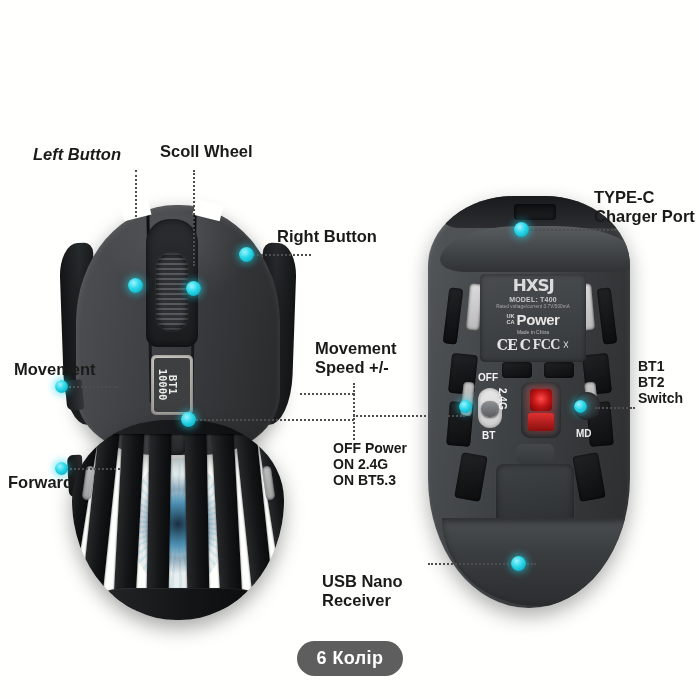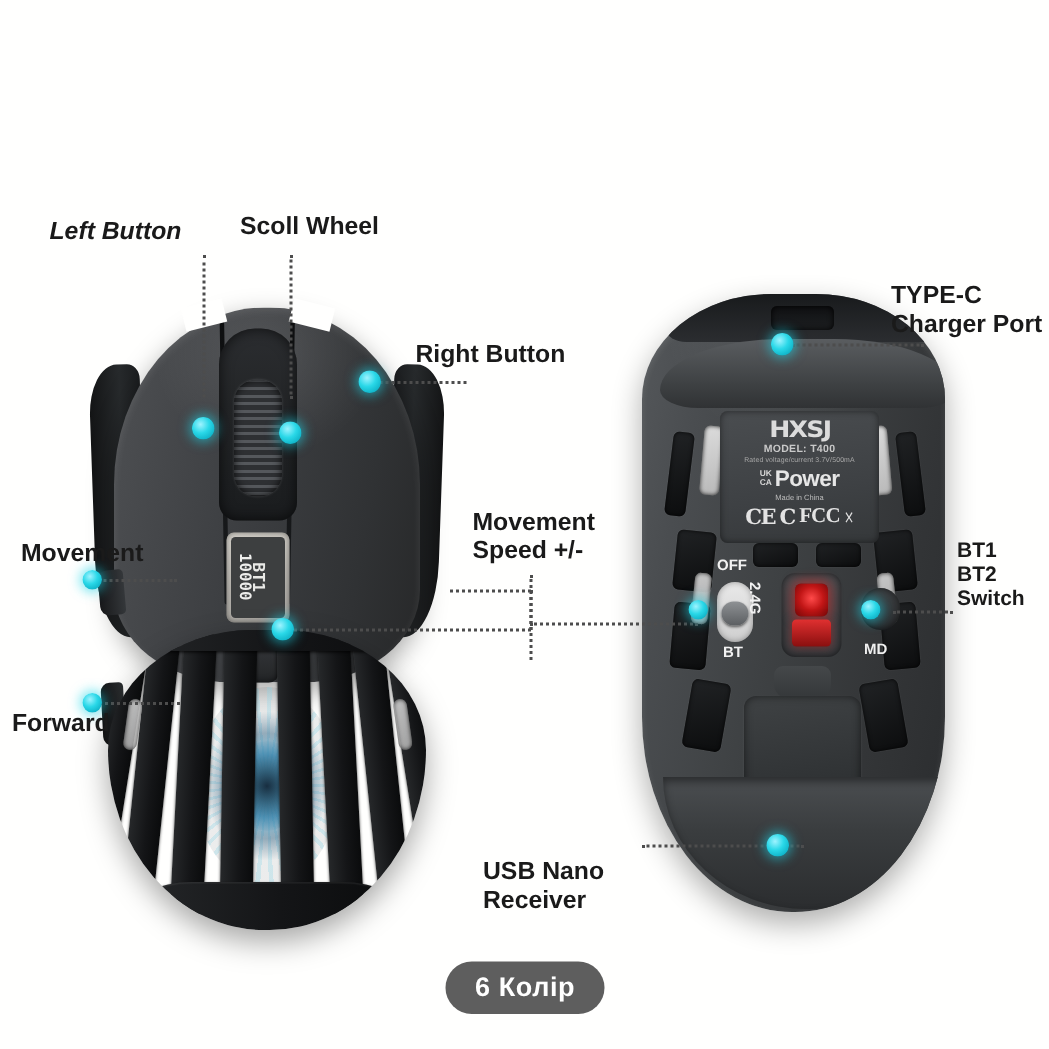--- a/index.html
+++ b/index.html
@@ -430,20 +430,23 @@
   <div class="dot s" style="left:574px;top:400px;"></div>
   <div class="dot" style="left:511px;top:556px;"></div>
 
   <div class="lbl" style="left:33px;top:145px;font-style:italic;">Left Button</div>
   <div class="lbl" style="left:160px;top:142px;">Scoll Wheel</div>
   <div class="lbl" style="left:277px;top:227px;">Right Button</div>
   <div class="lbl" style="left:14px;top:360px;">Movement</div>
   <div class="lbl" style="left:8px;top:473px;">Forward</div>
   <div class="lbl" style="left:315px;top:339px;">Movement
 Speed +/-</div>
+  <div class="lbl sm" style="left:333px;top:440px;">OFF Power
+ON 2.4G
+ON BT5.3</div>
   <div class="lbl" style="left:594px;top:188px;">TYPE-C
 Charger Port</div>
   <div class="lbl" style="left:322px;top:572px;">USB Nano
 Receiver</div>
   <div class="lbl sm" style="left:638px;top:358px;">BT1
 BT2
 Switch</div>
 
   <div class="badge">
     <span>6 Колір</span>

